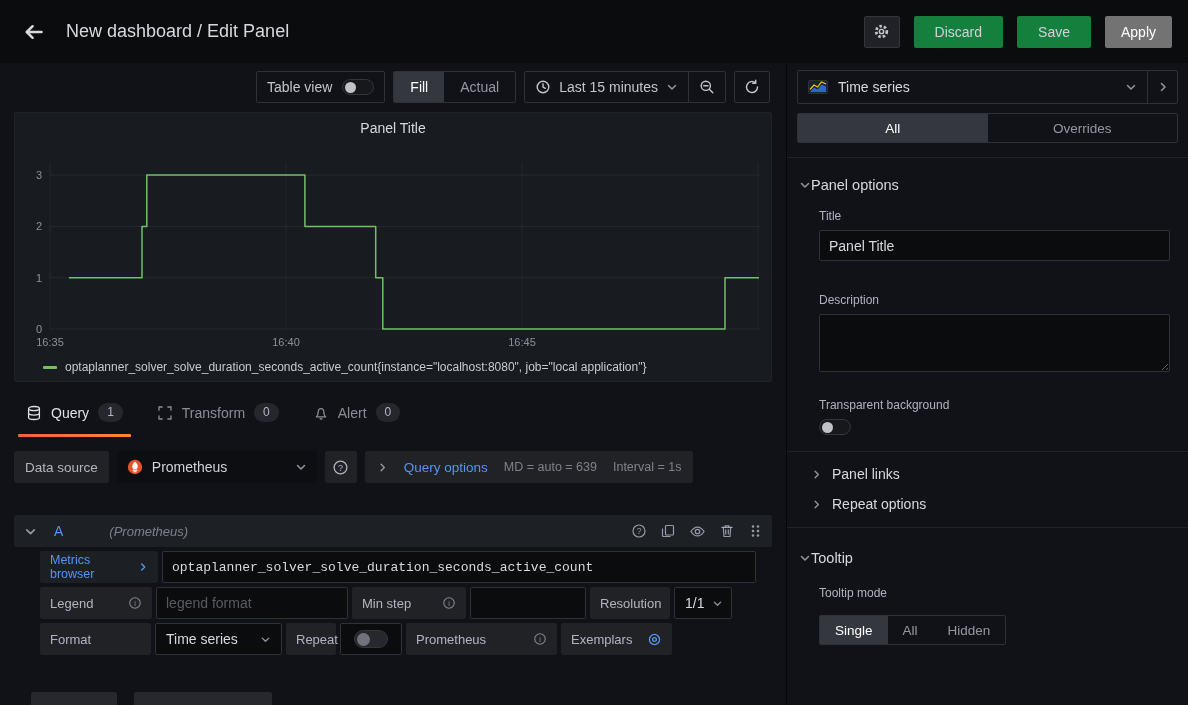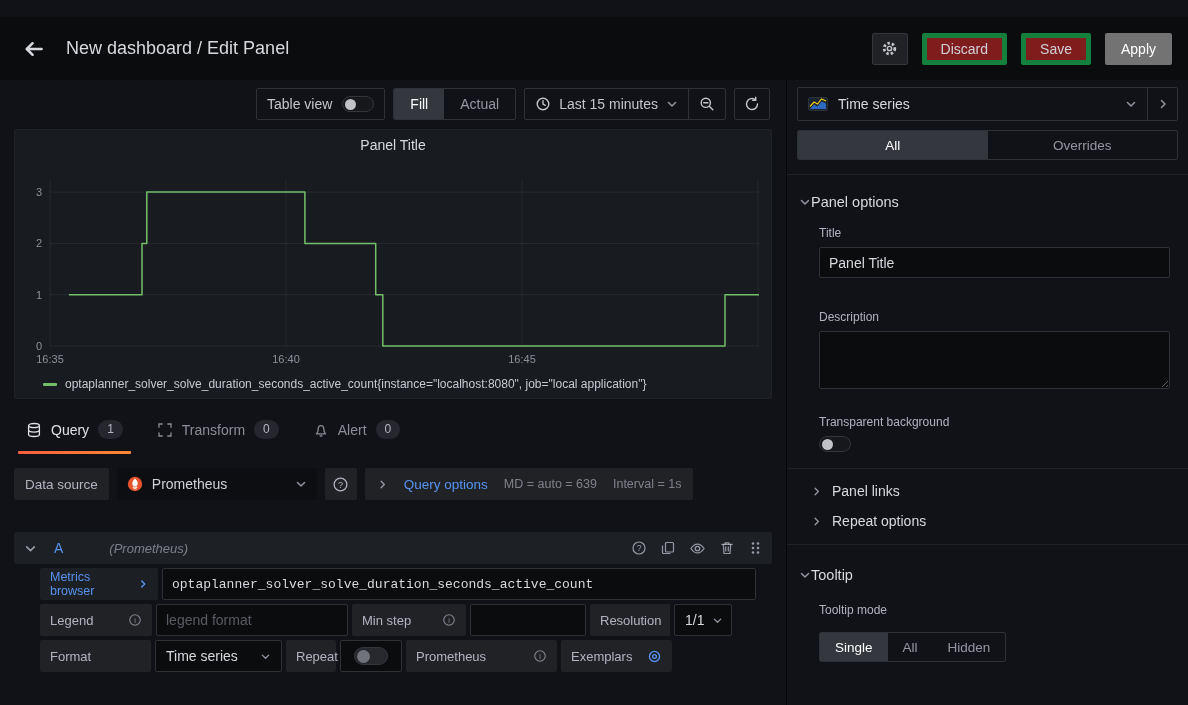--- a/index.html
+++ b/index.html
@@ -1,26 +1,26 @@
 <!DOCTYPE html>
 <html><head>
 <meta charset="utf-8">
 <style>
   * { box-sizing: border-box; }
   html,body { margin:0; padding:0; background:#0b0c0e; }
   body { font-family:"Liberation Sans",sans-serif; color:#ccccdc; }
   .app { width:1188px; height:705px; overflow:hidden; background:#111217; display:flex; flex-direction:column; position:relative; }
 
   
-  .topbar { height:63px; flex:none; background:#0b0c0e; display:flex; align-items:center; padding:0 16px;margin-top:17px; }
+  .topbar { height:63px; flex:none; background:#0b0c0e; display:flex; align-items:center; padding:0 16px; }
   .back-btn { width:36px; height:36px; display:flex; align-items:center; justify-content:center; cursor:pointer; color:#d8d9df; }
   .topbar-title { font-size:18px; font-weight:400; color:#d8d9df; margin-left:14px; flex:1; white-space:nowrap; }
   .topbar-actions { display:flex; align-items:center; gap:14px; }
   .btn { height:32px; border-radius:2px; font-size:14px; display:flex; align-items:center; justify-content:center; cursor:pointer; }
-  .btn-secondary { background:#7f1d1d; border:5px solid #15803d; color:#d0d1da; padding:0 14px; }
+  .btn-secondary { background:#15803d; border:7px solid #15803d; color:#d0d1da; padding:0 14px; }
   .btn-primary { background:#737373; color:#fff; padding:0 16px; font-weight:500; }
   .icon-btn { width:36px; background:#202226; border:1px solid #34363c; color:#c3c5cd; }
 
   .main { flex:1; min-height:0; display:flex; }
   .left-col { width:786px; flex:none; display:flex; flex-direction:column; overflow:hidden; }
   .right-col { flex:1; min-width:0; border-left:1px solid #050607; display:flex; flex-direction:column; overflow:hidden; background:#111217; }
 
   
   .toolbar { flex:none; display:flex; justify-content:flex-end; align-items:center; gap:8px; padding:7px 16px 0 0; height:41px; }
   .tool-box { height:32px; border:1px solid #2c3235; border-radius:2px; display:flex; align-items:center; color:#c3c5cd; font-size:14px; }

